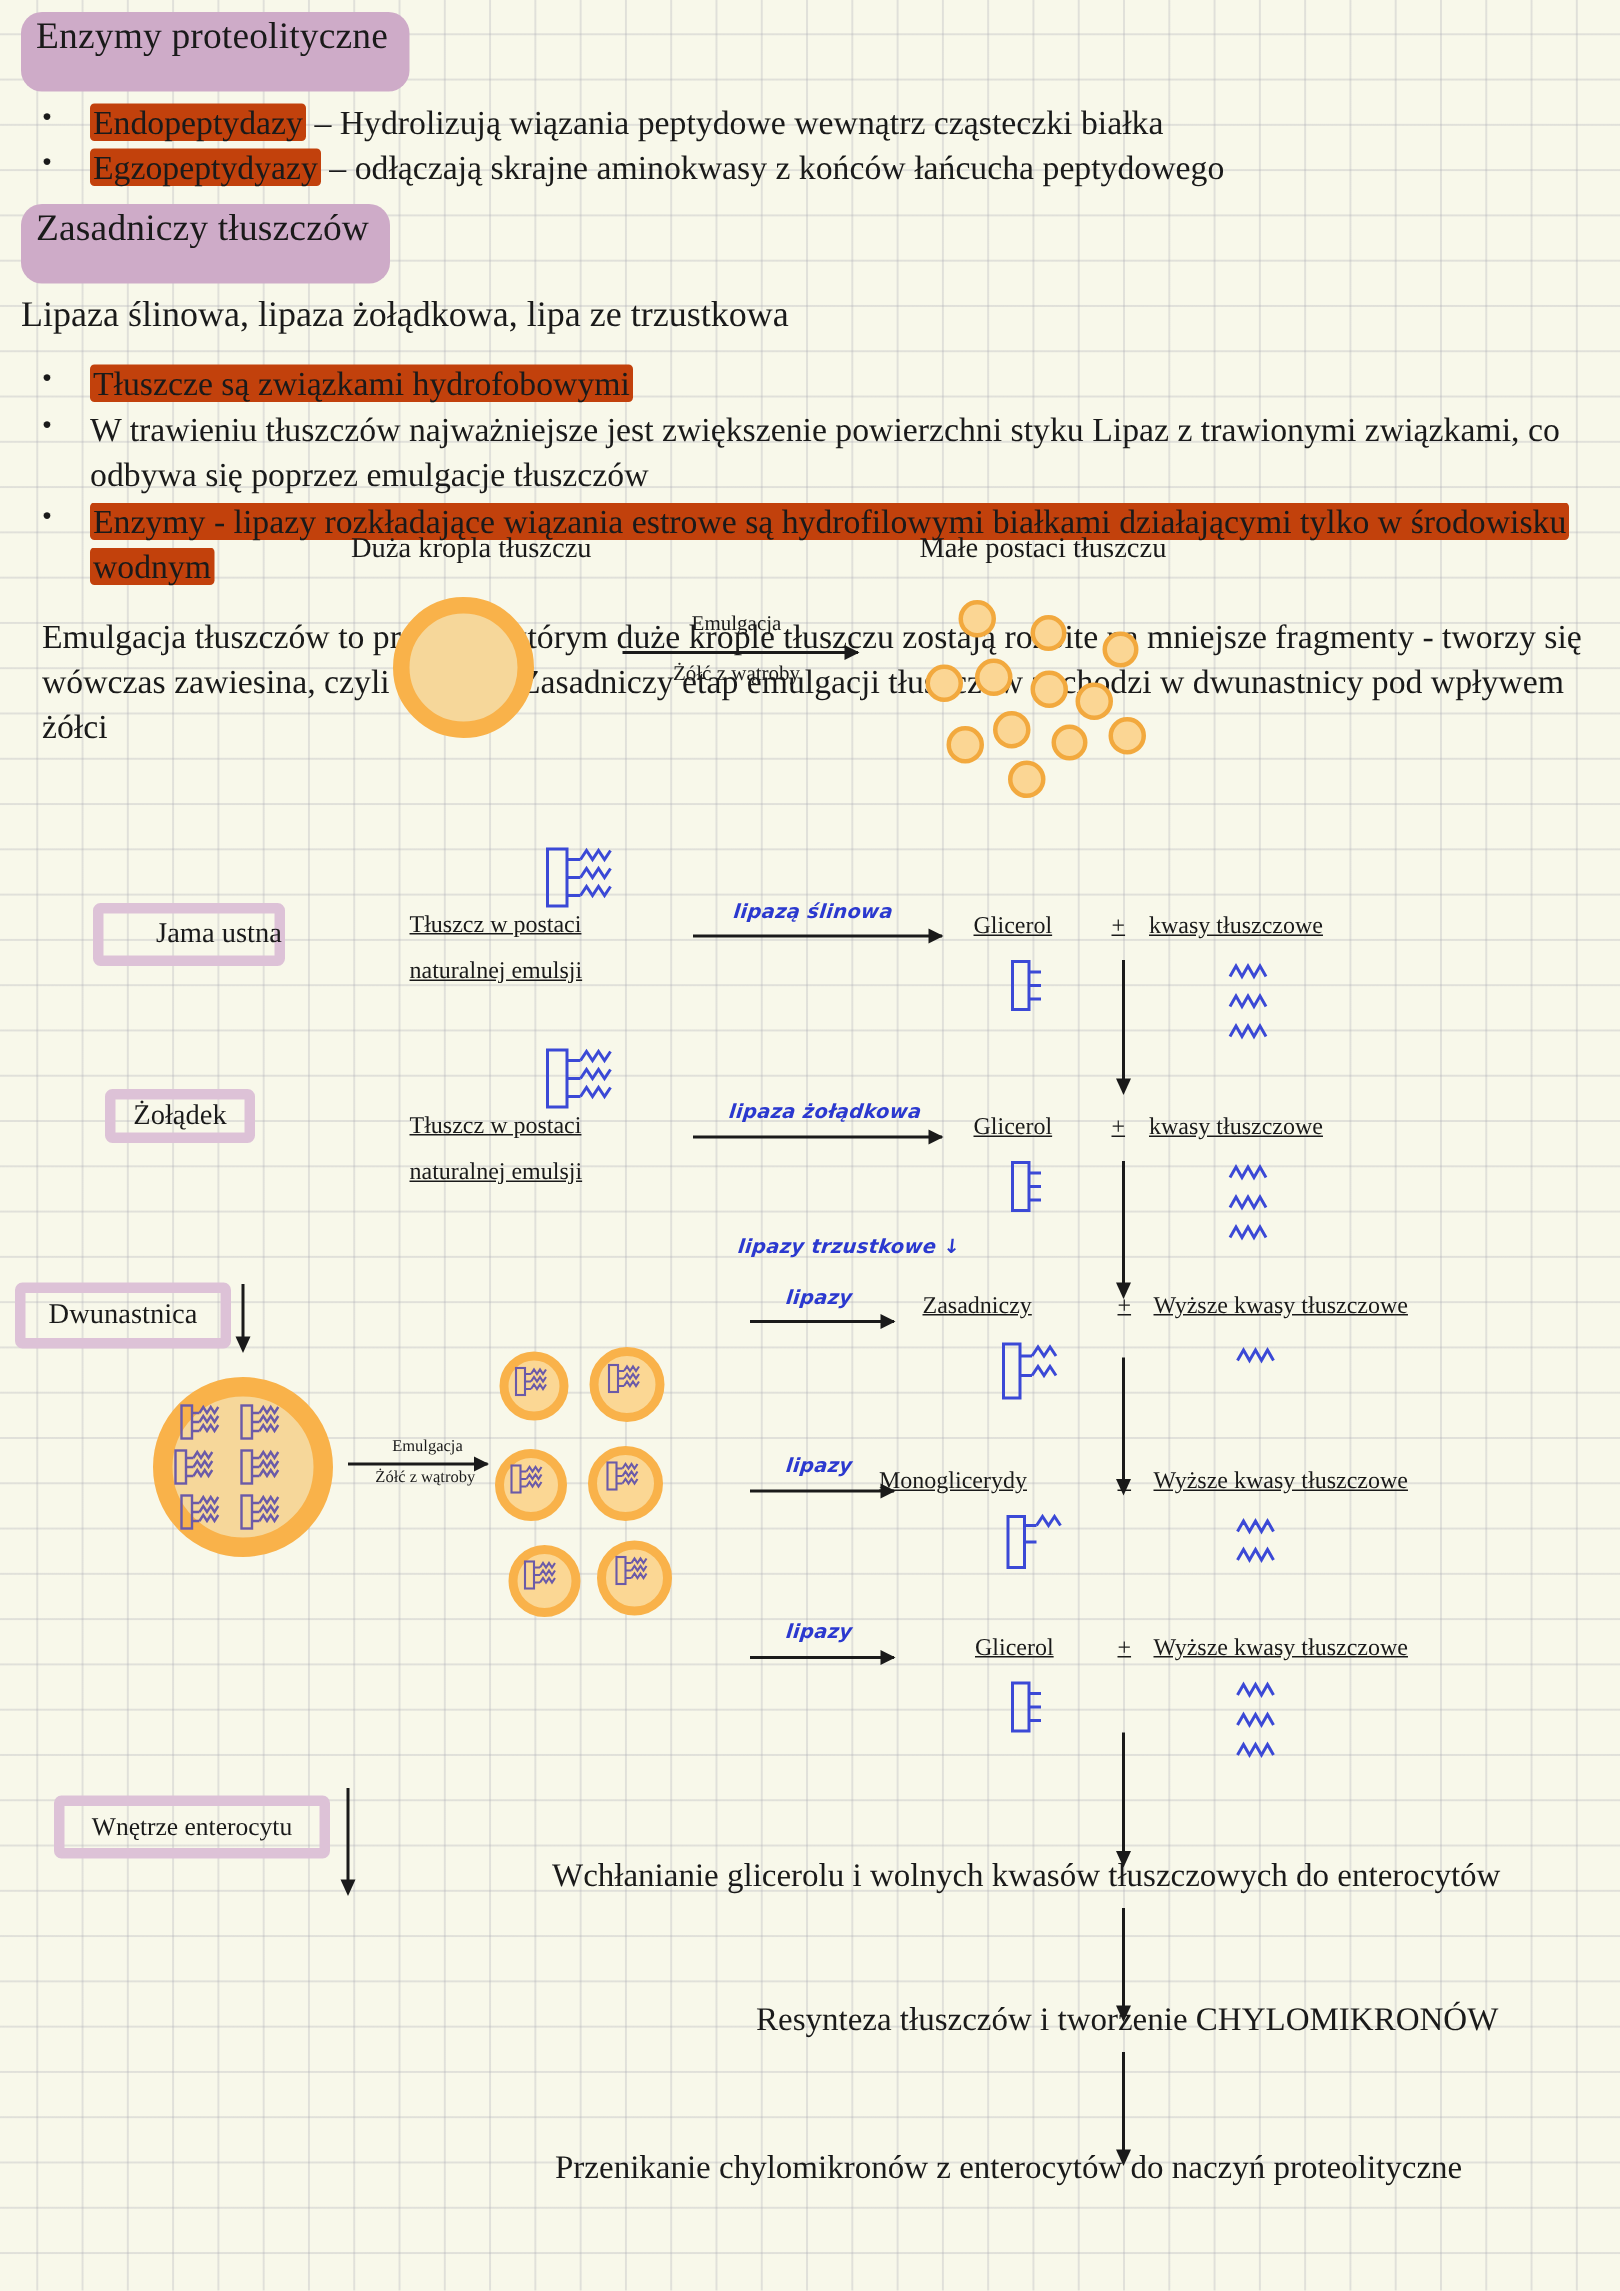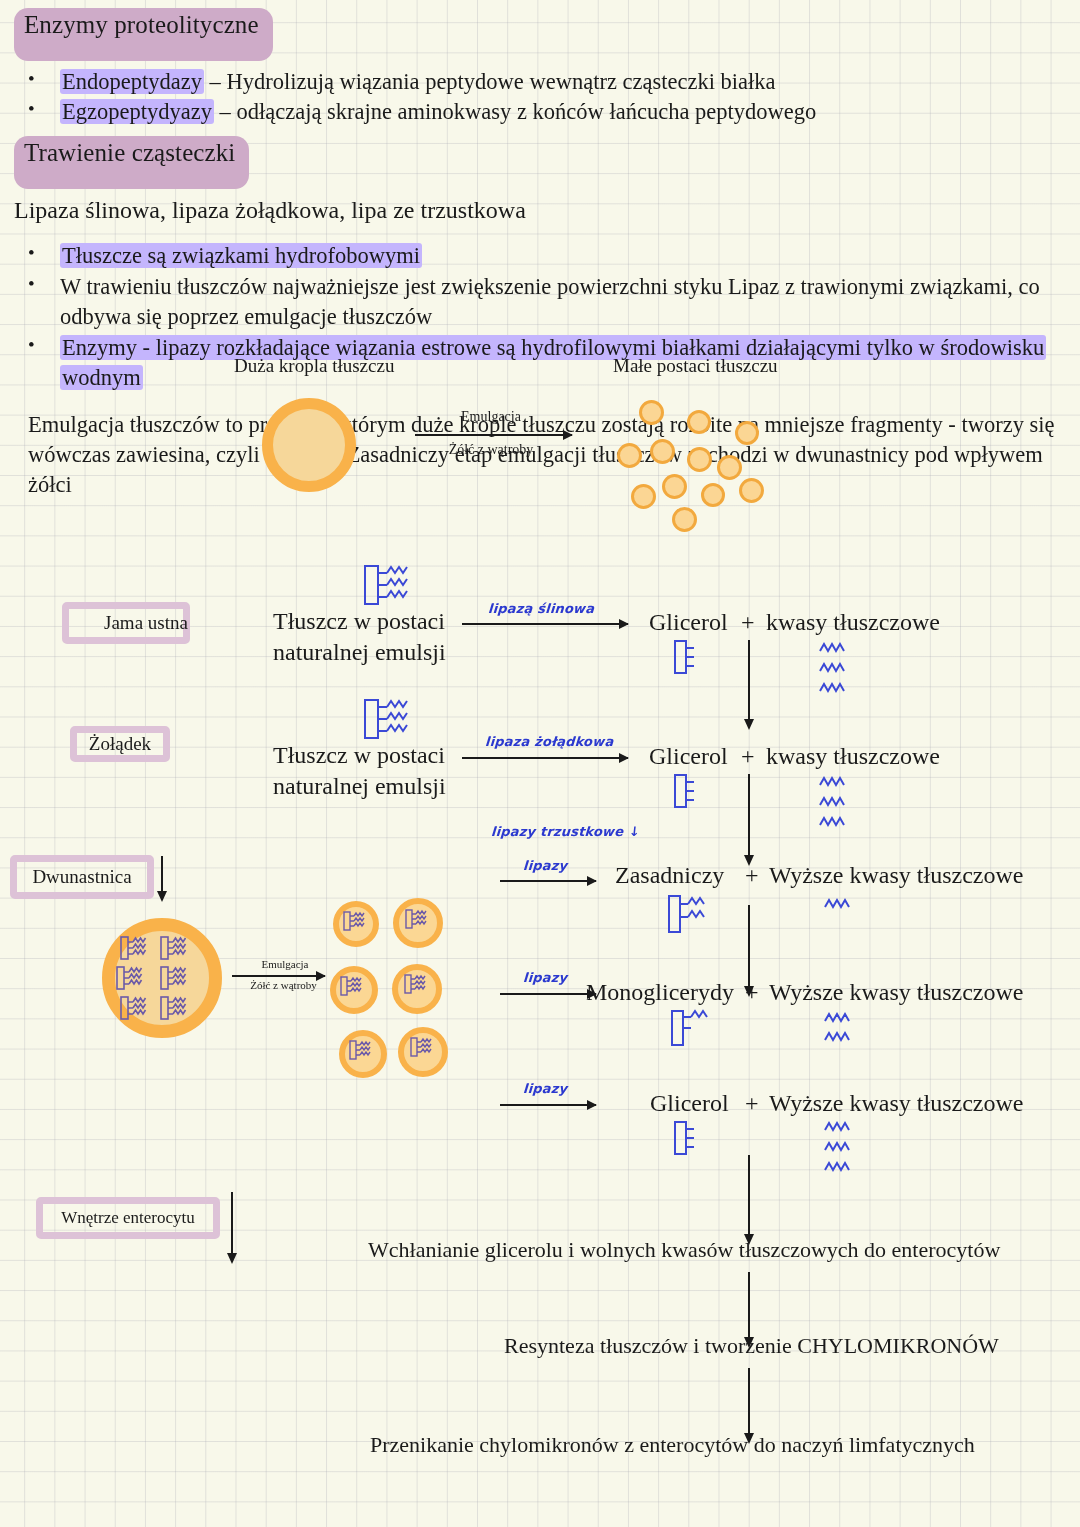--- a/index.html
+++ b/index.html
@@ -39,21 +39,21 @@
     font-size:22.5px;
     line-height:1.33;
     margin-bottom:1px;
   }
   ul.bullets li:before {
     content:"\2022";
     position:absolute;
     left:14px; top:-1px;
     font-size:19px;
   }
-  .hl { background:#c4b5fd; border-radius:3px; padding:0 2px; box-decoration-break:clone; -webkit-box-decoration-break:clone; }
+  .hl { background:#c2410c; border-radius:3px; padding:0 2px; box-decoration-break:clone; -webkit-box-decoration-break:clone; }
 
   .para { font-size:22.5px; line-height:1.33; margin:0; padding:0 6px 0 14px; }
 
   
   .abs { position:absolute; }
   .cap { font-size:19px; white-space:nowrap;margin-left:12px; }
   .lbl { font-size:14px; white-space:nowrap; text-align:center; }
 
   .bigdrop {
     border-radius:50%;
@@ -99,21 +99,21 @@
     color:#2b39cf;
     font-family:"DejaVu Sans", sans-serif;
     font-style:italic;
     font-weight:700;
     font-size:13px;
     letter-spacing:.2px;
     white-space:nowrap;
     transform:skewX(-6deg);
   }
 
-  .rxn { position:absolute; font-size:24px; white-space:nowrap; }
+  .rxn { position:absolute; font-size:16px; white-space:nowrap;text-decoration:underline; }
   .flowtext { position:absolute; font-size:22px; white-space:nowrap; }
 
   svg.tri { position:absolute; overflow:visible; }
   svg.zz  { position:absolute; overflow:visible; }
   svg.gly { position:absolute; overflow:visible; }
 
   .micelle {
     position:absolute;
     border-radius:50%;
     background:#fbd794;
@@ -128,21 +128,21 @@
   <div>
     <span class="hdr-pill">Enzymy proteolityczne</span>
   </div>
 
   <ul class="bullets">
     <li><span class="hl">Endopeptydazy</span><span> – Hydrolizują wiązania peptydowe wewnątrz cząsteczki białka</span></li>
     <li><span class="hl">Egzopeptydyazy</span><span> – odłączają skrajne aminokwasy z końców łańcucha peptydowego</span></li>
   </ul>
 
   <div style="margin-top:9px">
-    <span class="hdr-pill">Trawienie cząsteczki</span>
+    <span class="hdr-pill">Zasadniczy tłuszczów</span>
   </div>
 
   <p class="plainline">Lipaza ślinowa, lipaza żołądkowa, lipa ze trzustkowa</p>
 
   <ul class="bullets" style="margin-top:16px">
     <li><span class="hl">Tłuszcze są związkami hydrofobowymi</span></li>
     <li><span>W trawieniu tłuszczów najważniejsze jest zwiększenie powierzchni styku Lipaz z trawionymi związkami, co odbywa się poprzez emulgacje tłuszczów</span></li>
     <li><span class="hl">Enzymy - lipazy rozkładające wiązania estrowe są hydrofilowymi białkami działającymi tylko w środowisku wodnym</span></li>
   </ul>
 
@@ -419,13 +419,13 @@
 
 <div class="arrow-v" style="left:748px; top:1155px; height:80px;"></div>
 <div class="arrow-v" style="left:231px; top:1192px; height:62px;"></div>
 
 <div class="flowtext" style="left:368px; top:1237px;">Wchłanianie glicerolu i wolnych kwasów tłuszczowych do enterocytów</div>
 <div class="arrow-v" style="left:748px; top:1272px; height:66px;"></div>
 
 <div class="flowtext" style="left:504px; top:1333px;">Resynteza tłuszczów i tworzenie CHYLOMIKRONÓW</div>
 <div class="arrow-v" style="left:748px; top:1368px; height:66px;"></div>
 
-<div class="flowtext" style="left:370px; top:1432px;">Przenikanie chylomikronów z enterocytów do naczyń limfatycznych</div>
+<div class="flowtext" style="left:370px; top:1432px;">Przenikanie chylomikronów z enterocytów do naczyń proteolityczne</div>
 
 </body></html>

